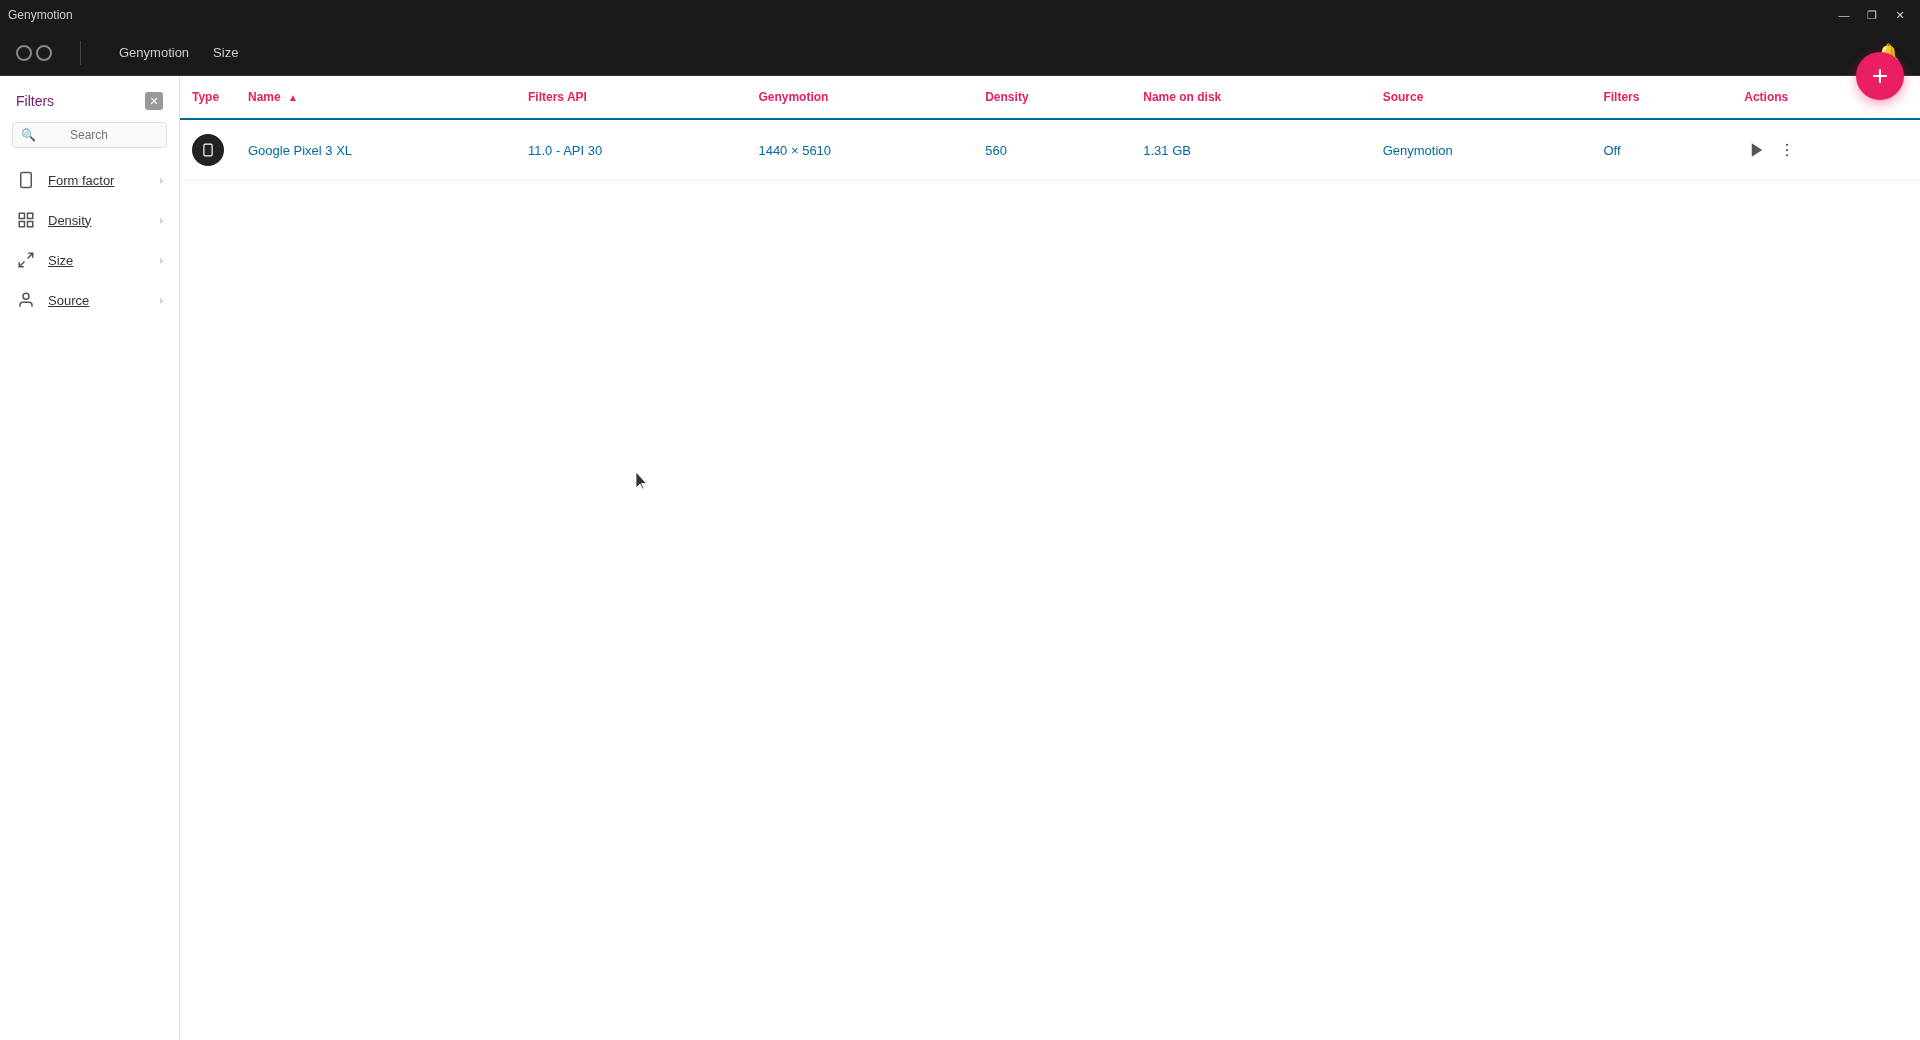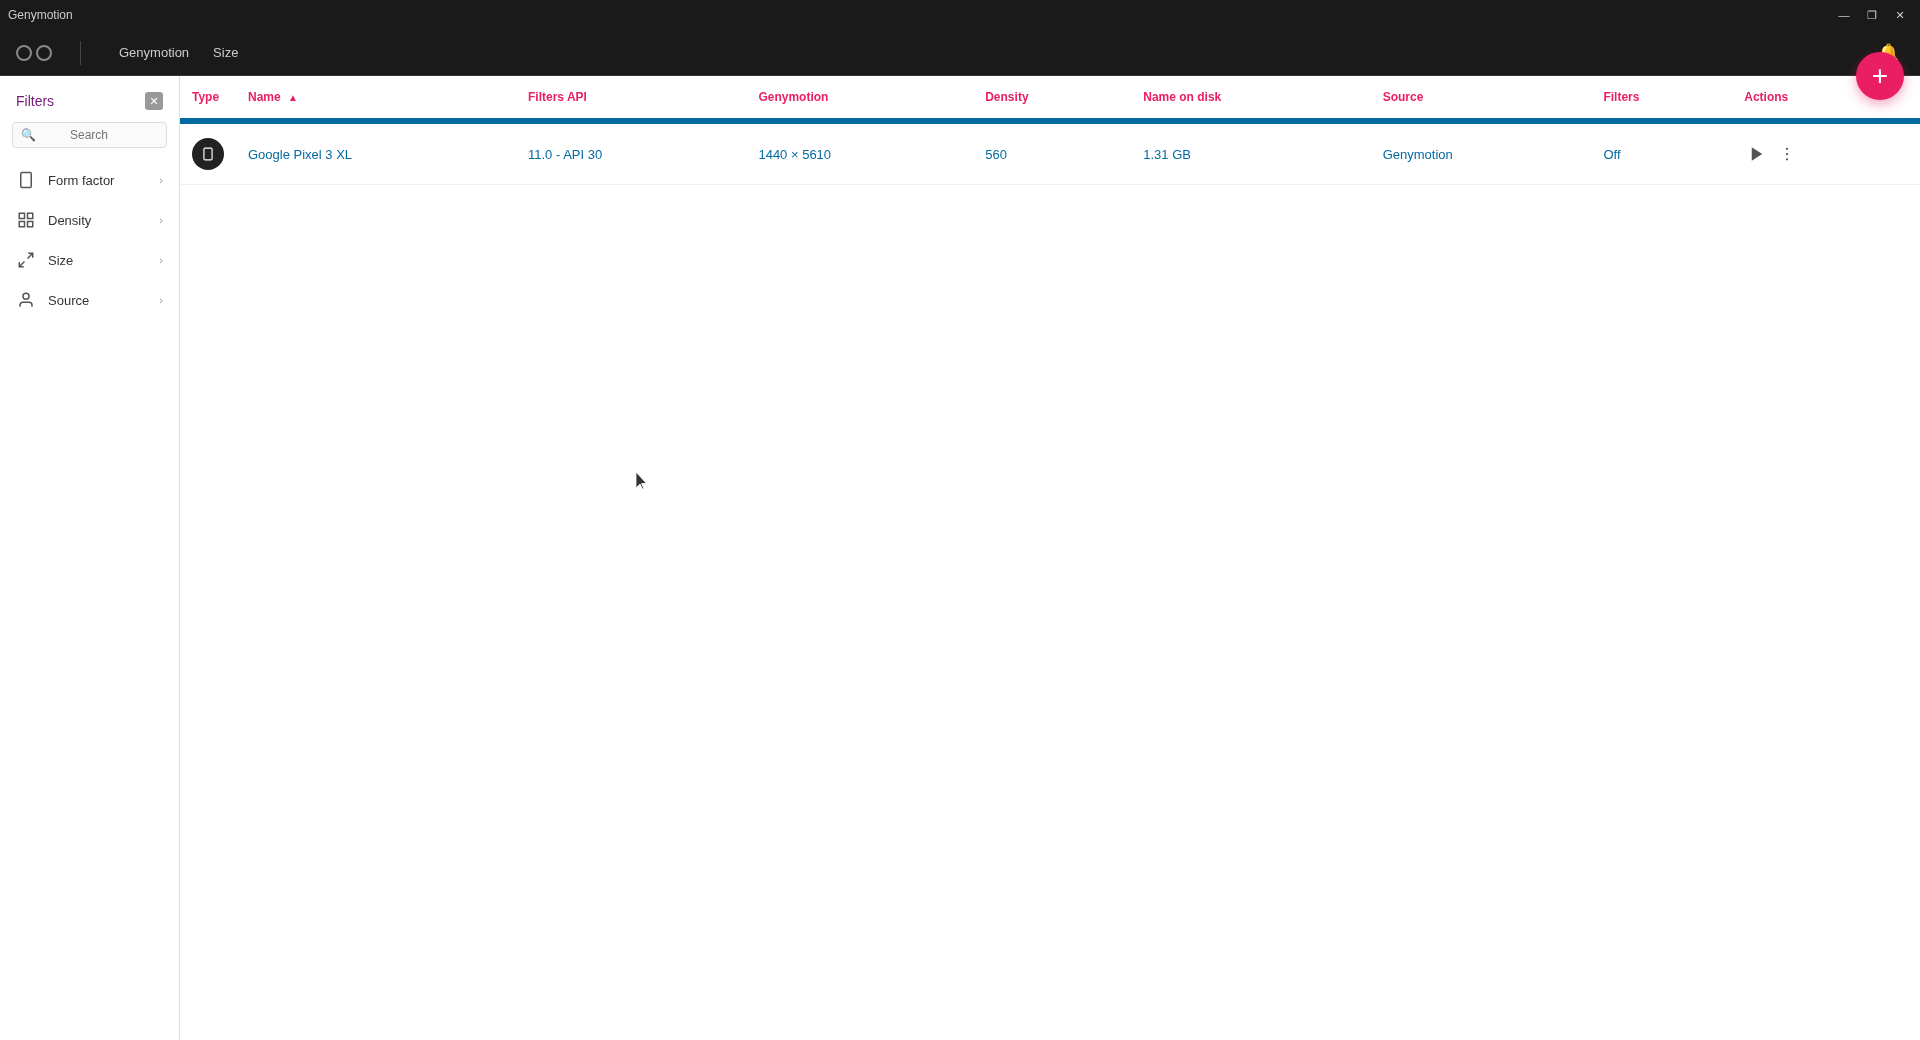--- a/index.html
+++ b/index.html
@@ -189,20 +189,21 @@
       display: flex;
       align-items: center;
       justify-content: center;
       color: #555;
       font-size: 14px;
     }
     .filter-label {
       flex: 1;
       font-size: 13px;
       color: #333;
+      text-decoration: underline;
     }
     .filter-chevron {
       color: #999;
       font-size: 11px;
     }
 
     
     .main-content {
       flex: 1;
       background: #fff;
@@ -213,21 +214,21 @@
     .device-table {
       width: 100%;
       border-collapse: collapse;
     }
     .device-table th {
       text-align: left;
       padding: 14px 12px;
       font-size: 12px;
       font-weight: 600;
       color: #e91e63;
-      border-bottom: 6px solid #0369a1;
+      border-bottom: 2px solid #0369a1;
       cursor: pointer;
       user-select: none;
       white-space: nowrap;
     }
     .device-table td {
       padding: 14px 12px;
       font-size: 13px;
       color: #0369a1;
       border-bottom: 1px solid #f0f0f0;
       vertical-align: middle;

